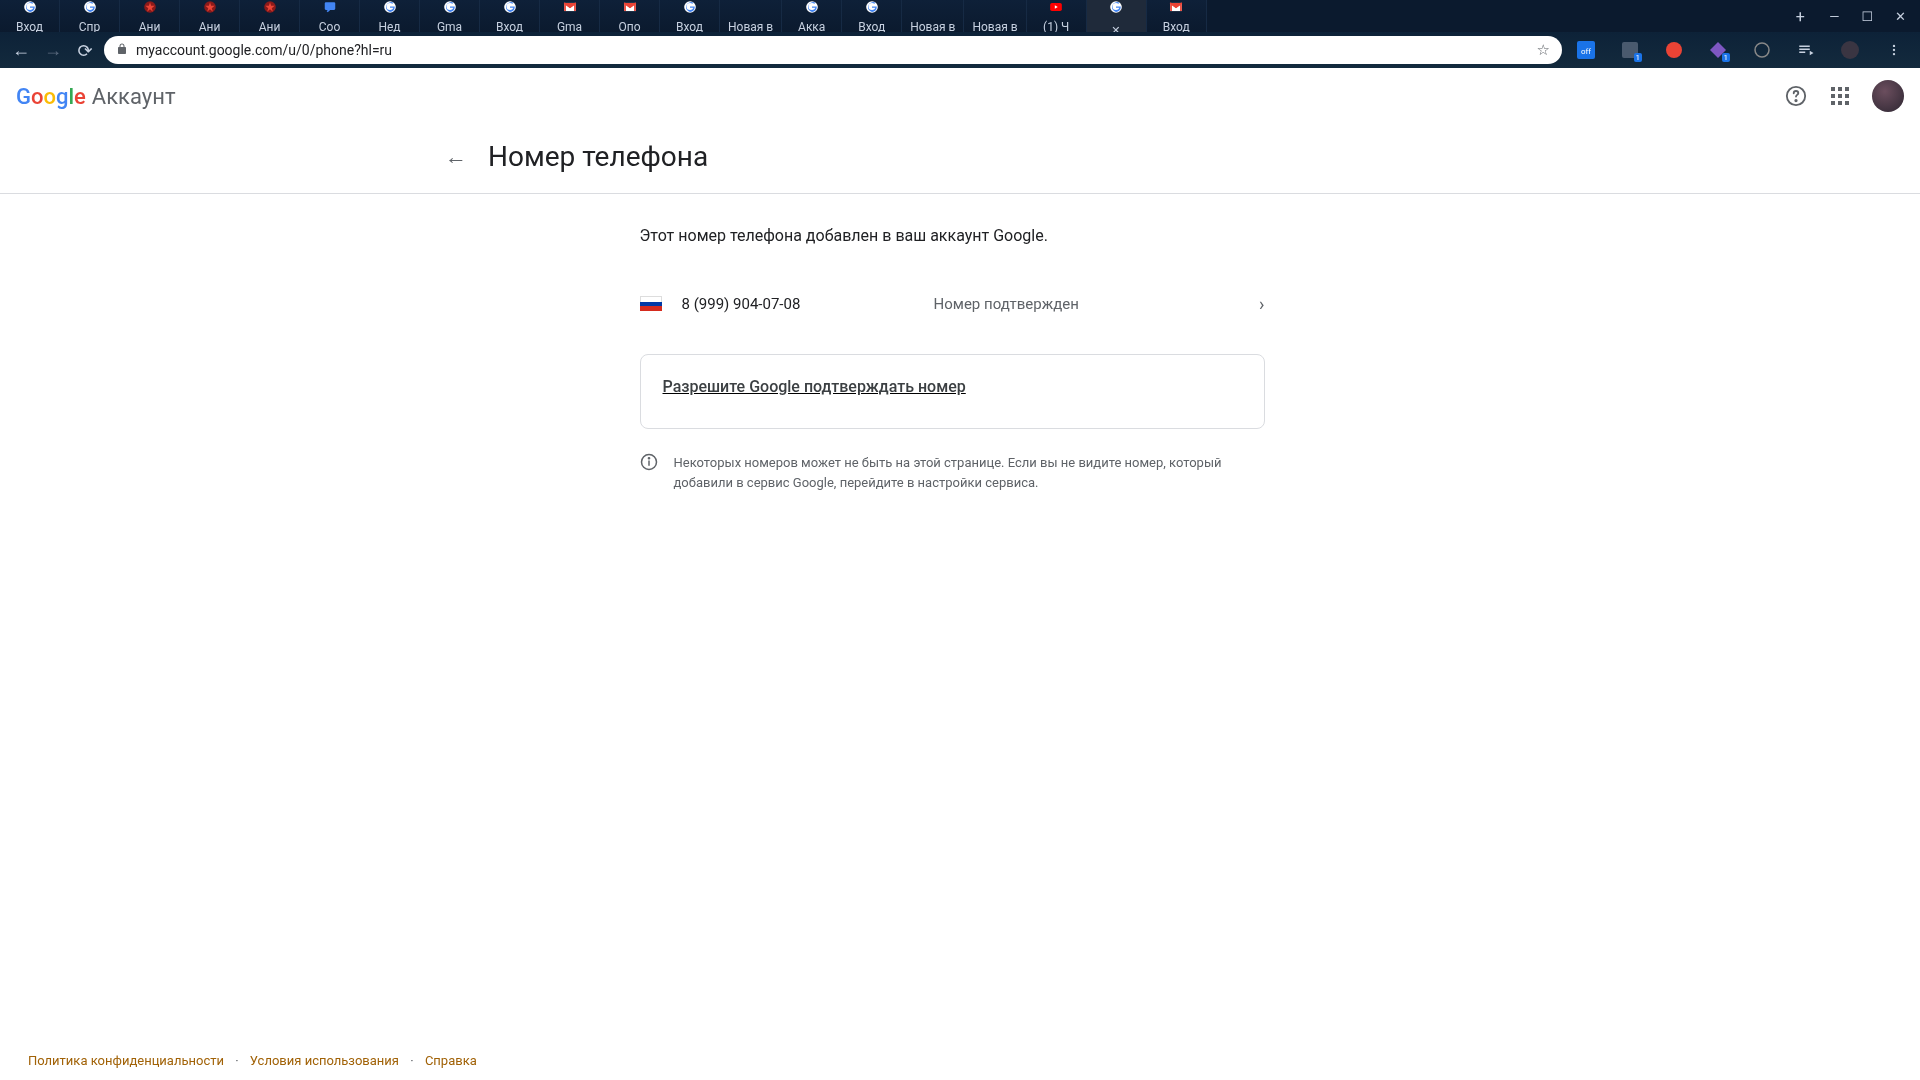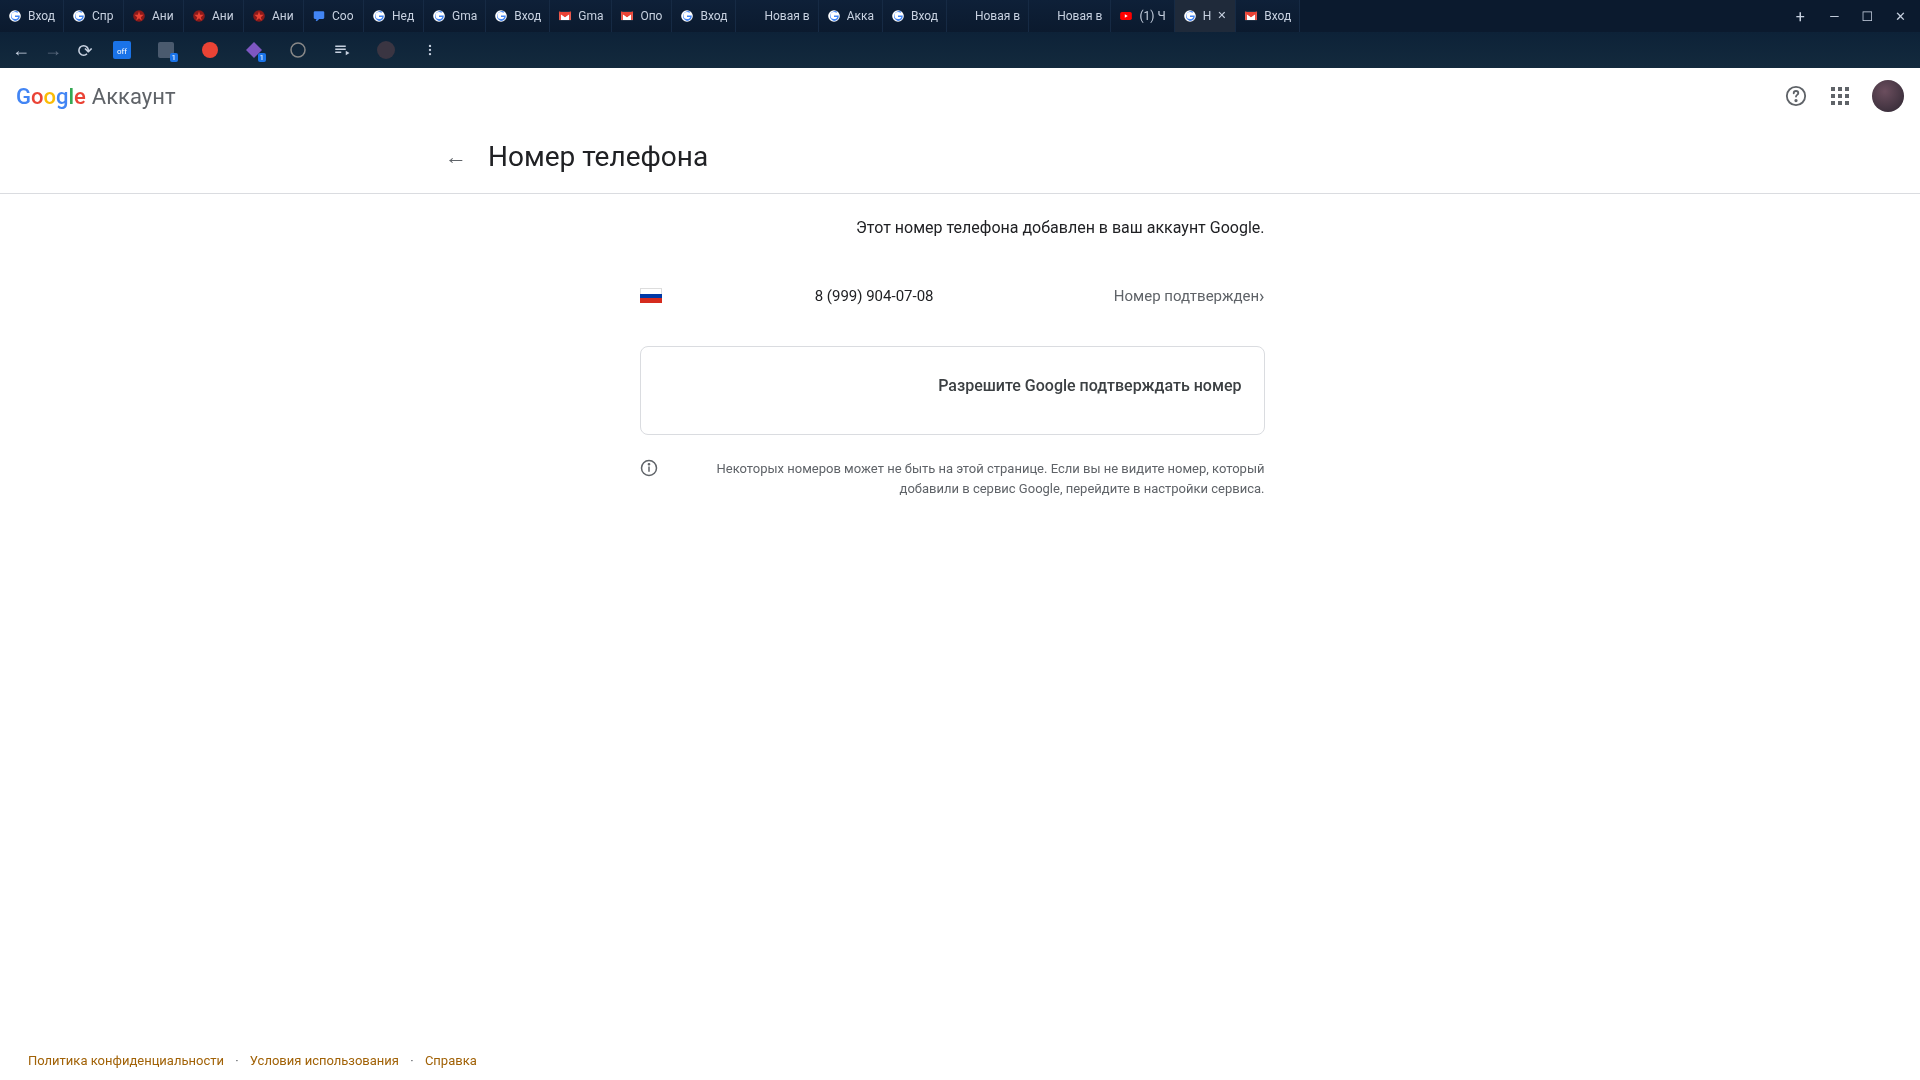--- a/index.html
+++ b/index.html
@@ -1,21 +1,21 @@
 <!DOCTYPE html>
 <html><head>
 <meta charset="utf-8">
 <style>
 * { margin:0; padding:0; box-sizing:border-box; font-family:'Roboto',Arial,sans-serif; }
 body { width:1920px; height:1080px; overflow:hidden; background:#fff; }
 
 
 .titlebar { height:32px; background:#0b1a2e; display:flex; align-items:stretch; }
 .tabs { display:flex; flex:1; overflow:hidden; }
-.tab { display:flex; align-items:center; gap:6px; padding:0 8px; min-width:60px; max-width:85px; color:#c7d1e0; font-size:12px; border-right:1px solid #162a44; white-space:nowrap; overflow:hidden; cursor:pointer; background:linear-gradient(#0e2038,#0b1a2e); }
+.tab { display:flex; align-items:center; gap:6px; padding:0 8px; min-width:60px; max-width:85px; color:#c7d1e0; font-size:12px; border-right:1px solid #162a44; white-space:nowrap; overflow:hidden; cursor:pointer; background:linear-gradient(#0e2038,#0b1a2e);flex-direction:column; }
 .tab.active { background:#1f2a3a; }
 .tab .favicon { width:14px; height:14px; flex-shrink:0; display:flex; align-items:center; justify-content:center; }
 .tab .favicon svg { width:14px; height:14px; }
 .tab .label { overflow:hidden; text-overflow:clip; }
 .tab .close { width:10px; height:10px; color:#c7d1e0; font-size:11px; line-height:10px; flex-shrink:0; }
 .newtab { width:30px; display:flex; align-items:center; justify-content:center; color:#c7d1e0; font-size:16px; cursor:pointer; }
 .winctrl { display:flex; gap:22px; padding:0 14px; align-items:center; }
 .winctrl div { color:#c7d1e0; font-size:13px; cursor:pointer; }
 
 
@@ -41,32 +41,32 @@
 .iconbtn { width:24px; height:24px; color:#5f6368; cursor:pointer; display:flex; align-items:center; justify-content:center; }
 .apps-grid { display:grid; grid-template-columns:repeat(3,4px); grid-template-rows:repeat(3,4px); gap:3px; }
 .apps-grid div { background:#5f6368; width:4px; height:4px; }
 .avatar { width:32px; height:32px; border-radius:50%; background:radial-gradient(circle at 40% 35%, #6b4e5e, #2d2631); cursor:pointer; }
 
 .heading-row { max-width:1032px; margin:0 auto; padding:16px 0 20px 0; display:flex; align-items:center; gap:20px; }
 .backarrow { color:#5f6368; font-size:22px; cursor:pointer; width:24px; text-align:center; }
 .heading { font-size:28px; color:#202124; font-weight:400; }
 .divider { height:1px; background:#dadce0; width:100%; }
 
-.content { max-width:625px; margin:0 auto; padding:24px 0 0 0; position:relative; left:-8px;text-align:right; }
+.content { max-width:625px; margin:8px auto; padding:24px 0 0 0; position:relative; left:-8px; }
 .intro { color:#202124; font-size:16px; margin-bottom:44px; }
 .phone-row { display:flex; align-items:center; cursor:pointer; padding:4px 0; }
 .flag { width:22px; height:15px; margin-right:20px; display:flex; flex-direction:column; }
 .flag .s1{flex:1;background:#fff;border:1px solid #ddd;border-bottom:none;}
 .flag .s2{flex:1;background:#0039a6;}
 .flag .s3{flex:1;background:#d52b1e;}
 .phonenum { color:#202124; font-size:15px; width:252px; }
 .phonestatus { color:#5f6368; font-size:15px; flex:1; }
 .chevron { color:#5f6368; font-size:18px; }
 
-.card { border:1px solid #dadce0; border-radius:8px; padding:29px 22px; margin-top:36px; }
+.card { border:1px solid #dadce0; border-radius:8px; padding:22px 22px; margin-top:36px;text-decoration:underline; }
 .card-title { color:#3c4043; font-size:16px; font-weight:500; margin-bottom:10px; }
 .card-body { color:#3c4043; font-size:15px; line-height:1.5; }
 .card-body a { color:#1a73e8; text-decoration:none; cursor:pointer; }
 
 .inforow { display:flex; gap:16px; margin-top:24px; }
 .infoicon { width:18px; height:18px; color:#5f6368; flex-shrink:0; }
 .infotext { color:#5f6368; font-size:13px; line-height:1.5; }
 
 .footer { position:absolute; bottom:12px; left:28px; color:#5f6368; font-size:13px; }
 .footer a { color:#a16207; text-decoration:none; cursor:pointer; }
@@ -252,20 +252,29 @@
     <div>—</div>
     <div>☐</div>
     <div>✕</div>
   </div>
 </div>
 
 <div class="urlrow">
   <div class="navbtn">←</div>
   <div class="navbtn disabled">→</div>
   <div class="navbtn">⟳</div>
+  <div class="addressbar">
+    <span class="secure">
+      <svg width="12" height="12" viewBox="0 0 24 24" fill="#5f6368">
+          <path d="M18 8h-1V6c0-2.76-2.24-5-5-5S7 3.24 7 6v2H6c-1.1 0-2 .9-2 2v10c0 1.1.9 2 2 2h12c1.1 0 2-.9 2-2V10c0-1.1-.9-2-2-2zM9 6c0-1.66 1.34-3 3-3s3 1.34 3 3v2H9V6z"></path>
+        </svg>
+    </span>
+    <span class="url">myaccount.google.com/u/0/phone?hl=ru</span>
+    <span class="star">☆</span>
+  </div>
   <div class="extrow">
     <div class="ext">
         <svg width="18" height="18">
           <rect width="18" height="18" fill="#1a73e8" rx="2"></rect>
           <text x="9" y="13" fill="#fff" font-size="8" text-anchor="middle">off</text>
         </svg>
       </div>
     <div class="ext">
         <svg width="16" height="16">
           <rect width="16" height="16" fill="#4a5a6e" rx="2"></rect>

